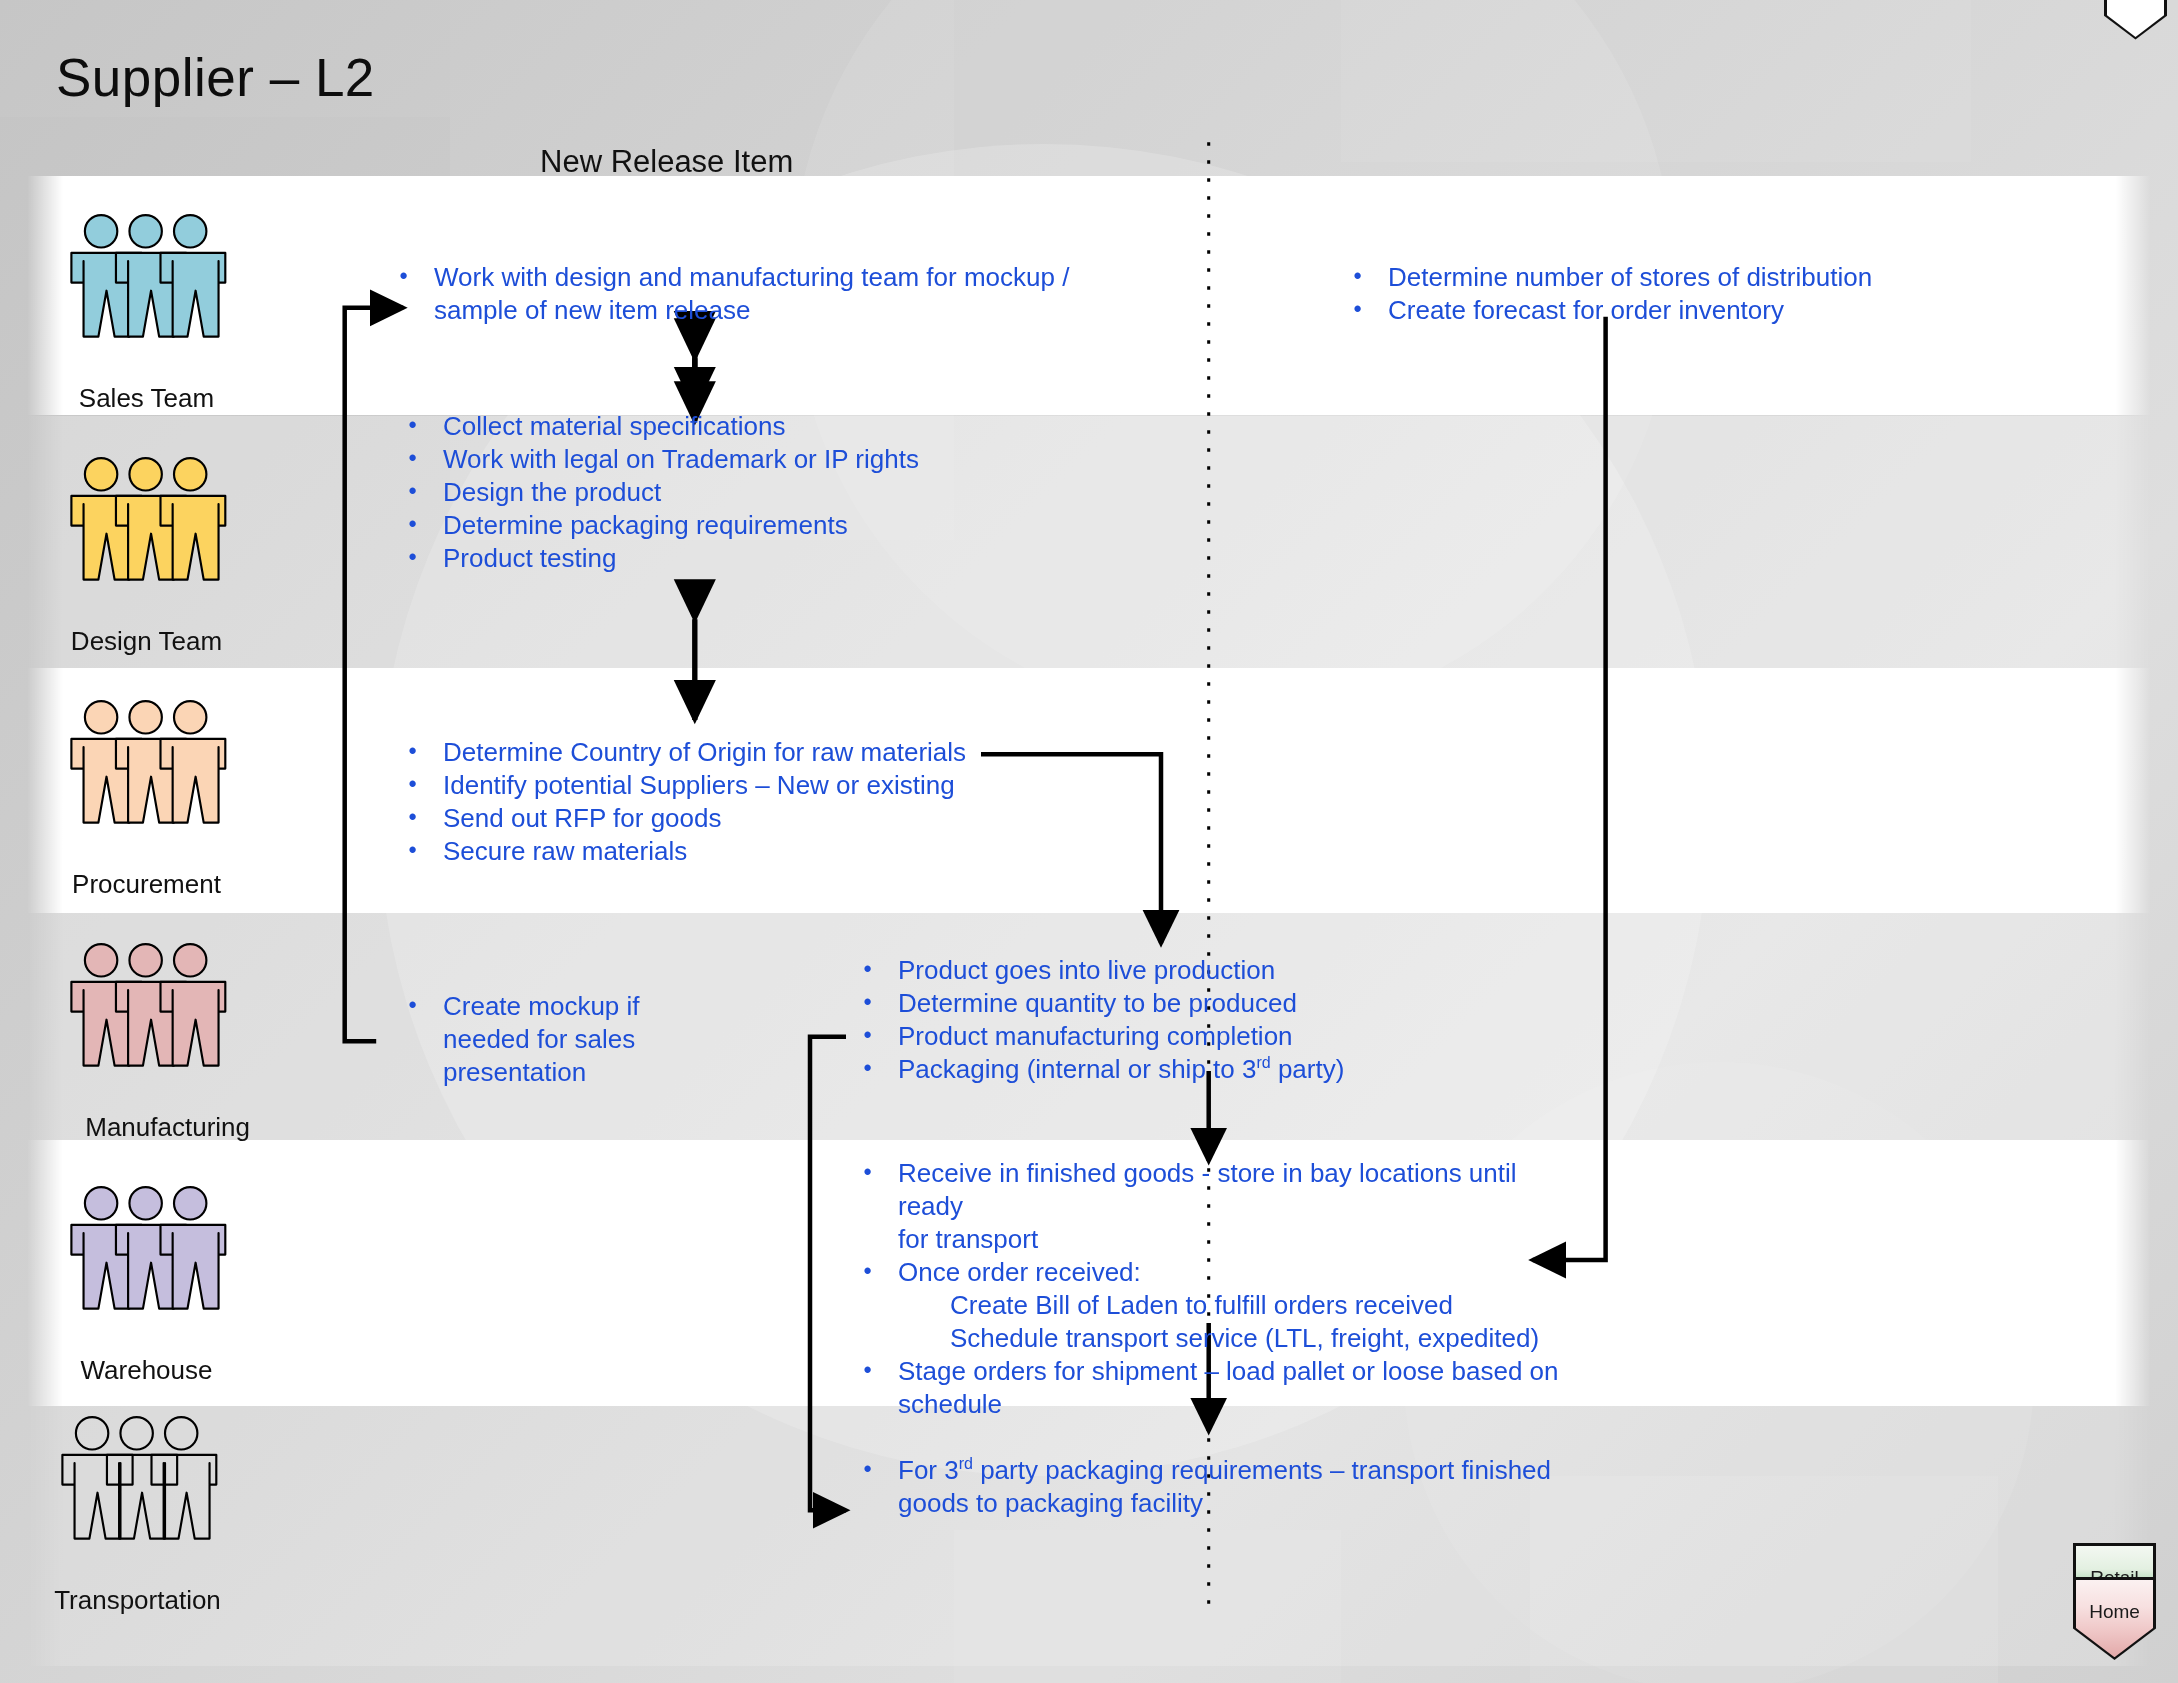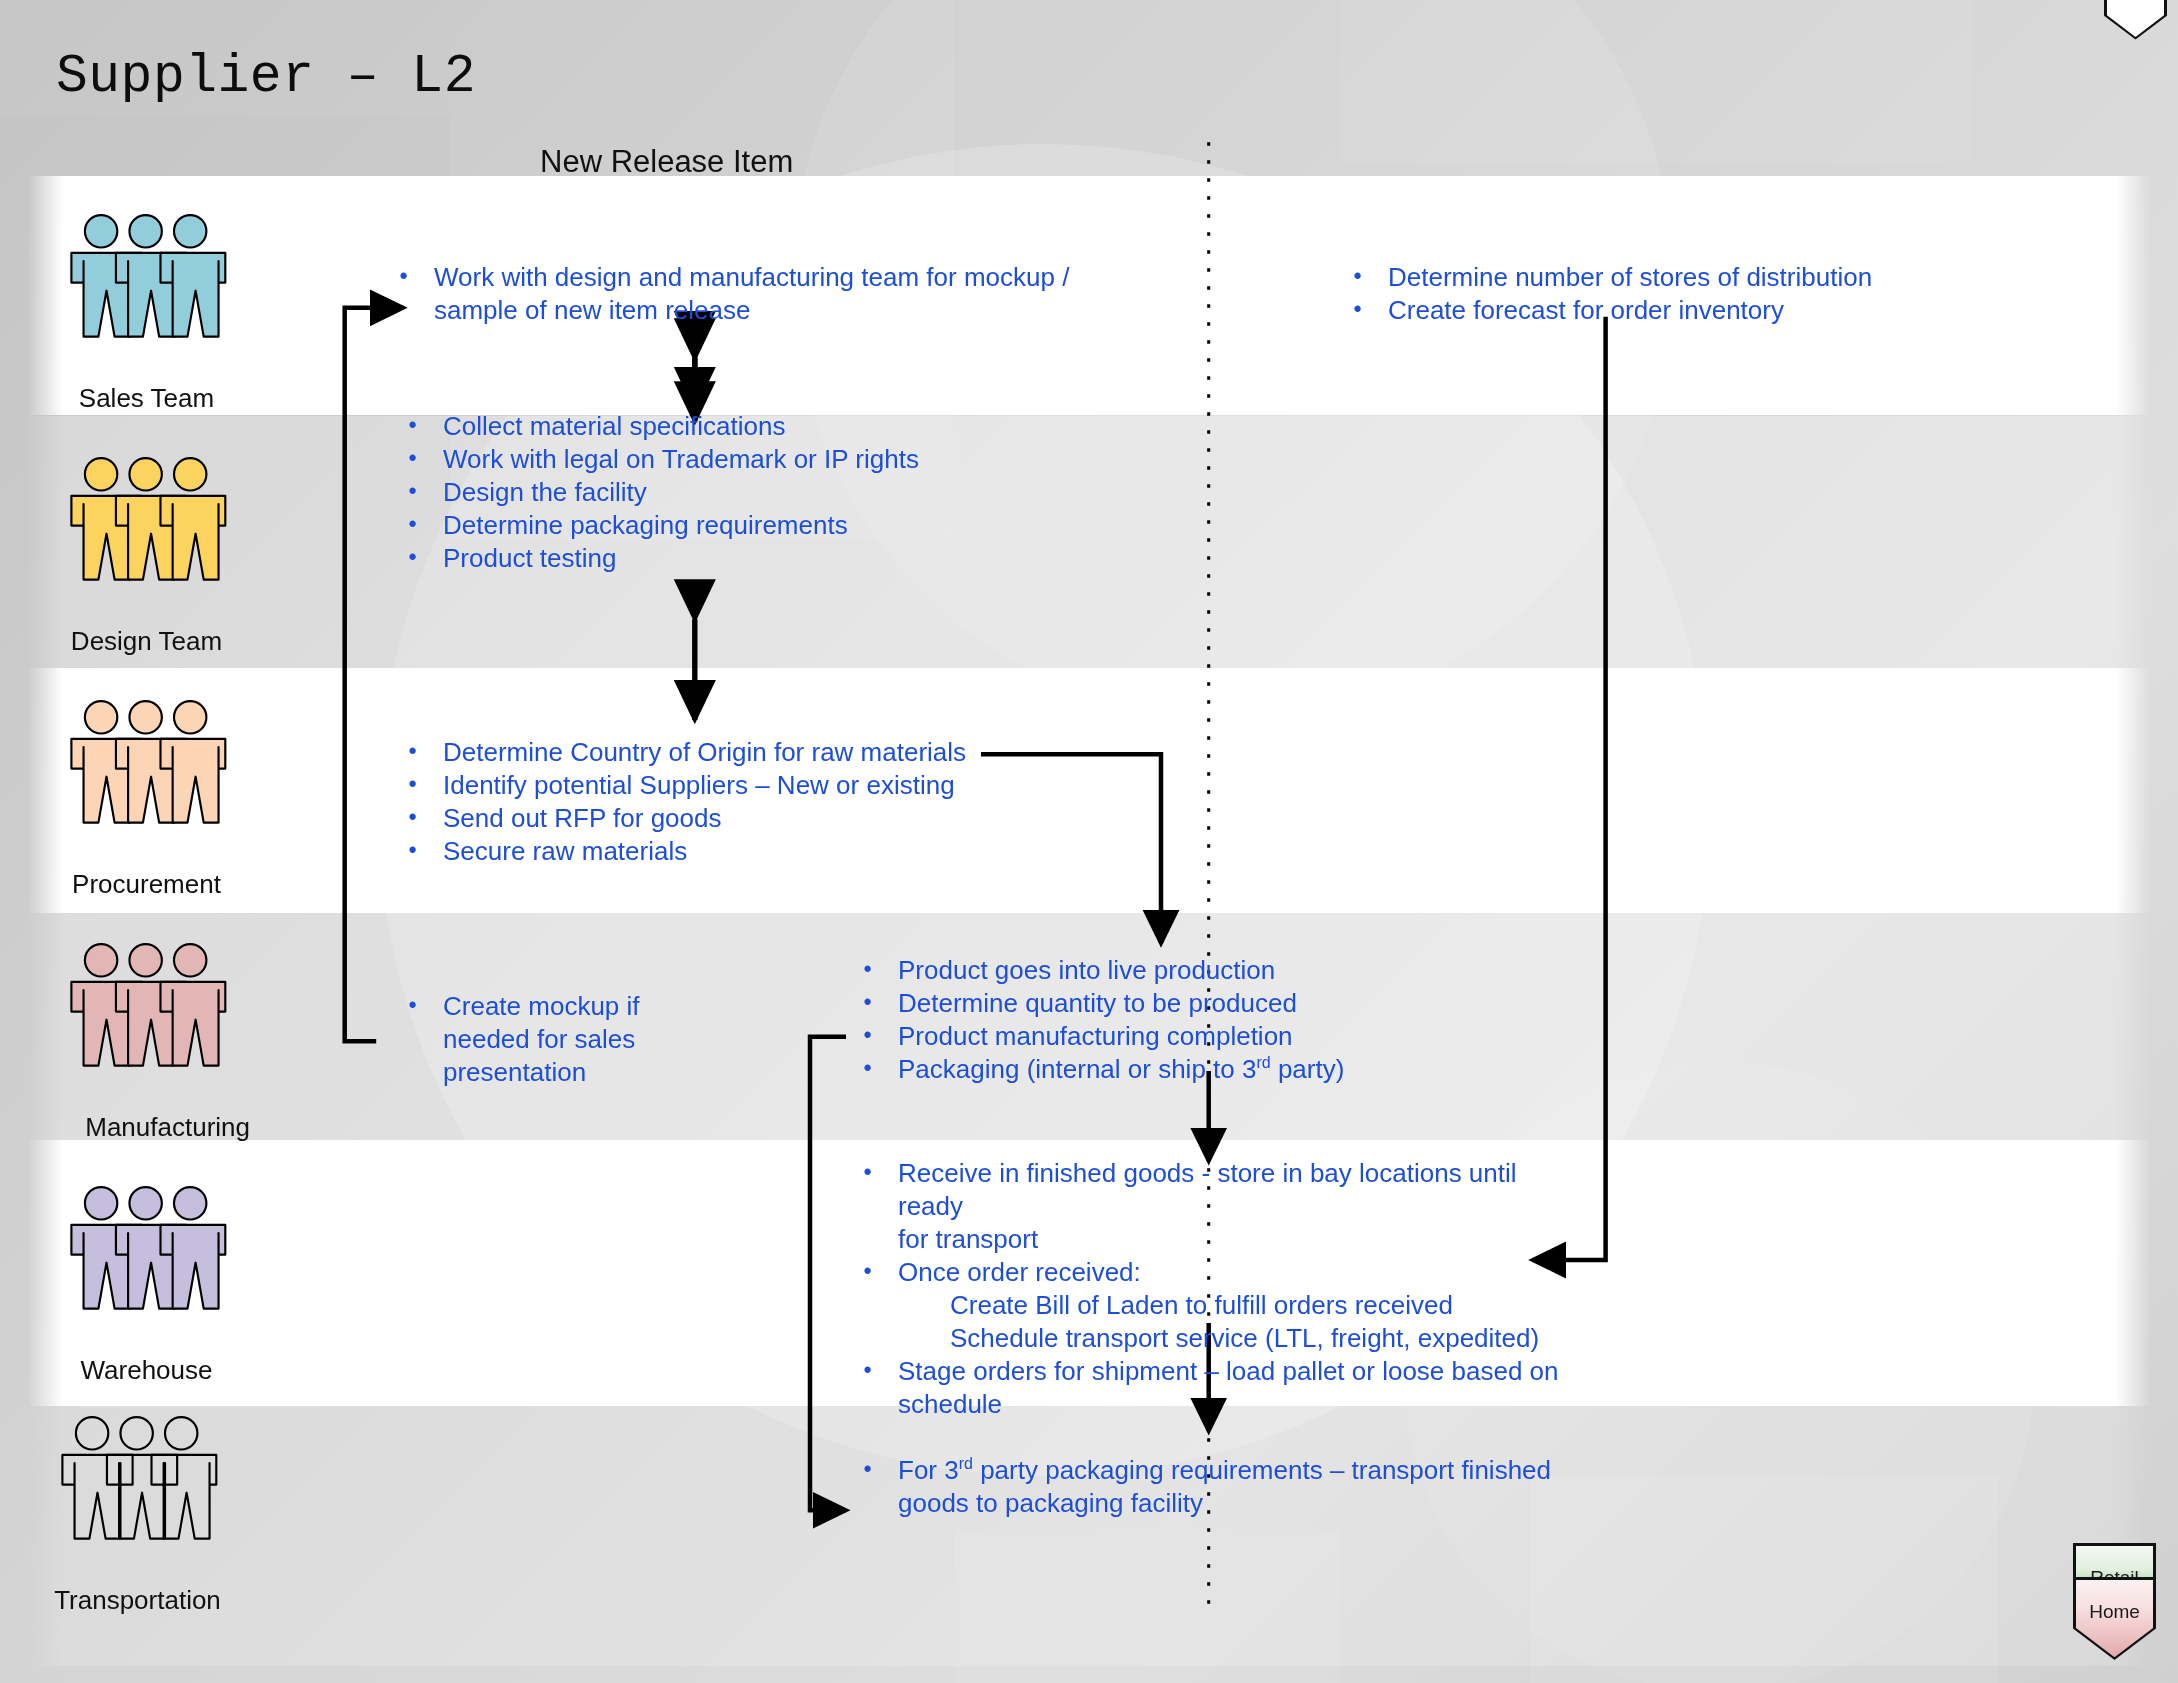--- a/index.html
+++ b/index.html
@@ -24,21 +24,21 @@
   .band{position:absolute;left:27px;right:27px;}
   .band.white{background:#ffffff;}
   .band.grey{background:rgba(255,255,255,0.30);}
   .band.fade{ -webkit-mask-image:linear-gradient(to right,transparent 0,#000 36px,#000 calc(100% - 36px),transparent 100%);
               mask-image:linear-gradient(to right,transparent 0,#000 36px,#000 calc(100% - 36px),transparent 100%);}
 
   
   #title{
     position:absolute;left:56px;top:47px;
     font-size:53px;color:#0d0d0d;letter-spacing:0.5px;
-    font-family:Liberation Mono, monospace;font-weight:400;
+    font-family:Liberation Sans, sans-serif;font-weight:400;
     white-space:nowrap;
   }
 
   
   .col-head{
     position:absolute;font-size:31px;color:#111;white-space:nowrap;
   }
 
   
   .role{position:absolute;width:207px;text-align:center;}
@@ -229,21 +229,21 @@
     <ul>
       <li class="b">Determine number of stores of distribution</li>
       <li class="b">Create forecast for order inventory</li>
     </ul>
   </div>
 
   <div class="blk" style="left:396px;top:410px;width:684px;">
     <ul>
       <li class="b">Collect material specifications</li>
       <li class="b">Work with legal on Trademark or IP rights</li>
-      <li class="b">Design the facility</li>
+      <li class="b">Design the product</li>
       <li class="b">Determine packaging requirements</li>
       <li class="b">Product testing</li>
     </ul>
   </div>
 
   <div class="blk" style="left:396px;top:736px;width:702px;">
     <ul>
       <li class="b">Determine Country of Origin for raw materials</li>
       <li class="b">Identify potential Suppliers – New or existing</li>
       <li class="b">Send out RFP for goods</li>

